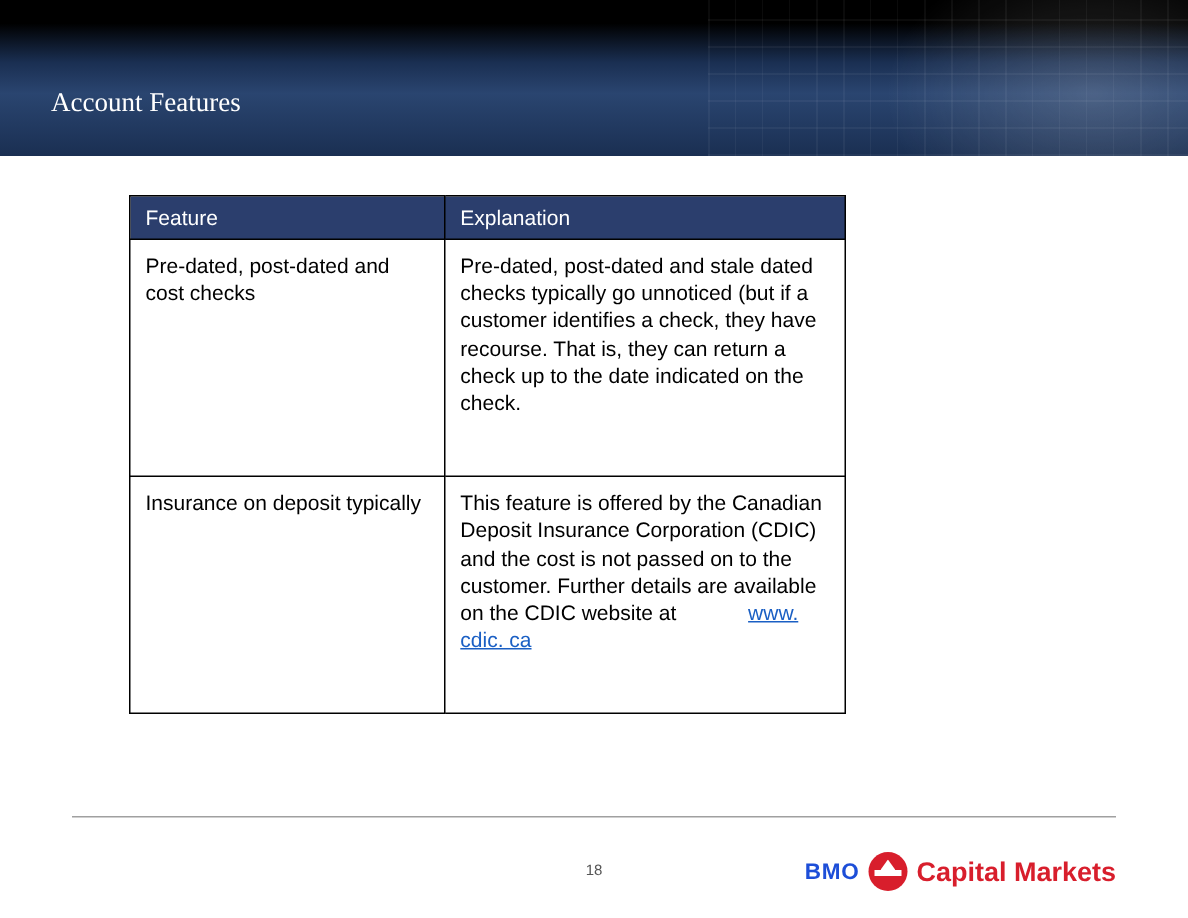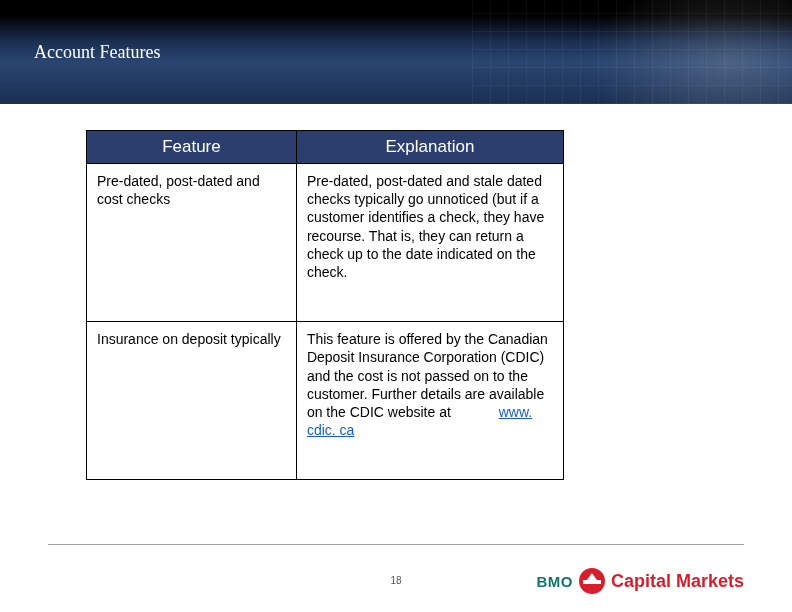--- a/index.html
+++ b/index.html
@@ -26,41 +26,41 @@
     height: 104px;
     background:
       radial-gradient(ellipse 200px 140px at 80% 60%, rgba(255,255,255,0.18) 0%, rgba(255,255,255,0.08) 40%, transparent 70%),
       repeating-linear-gradient(0deg, rgba(255,255,255,0.05) 0 1px, transparent 1px 18px),
       repeating-linear-gradient(90deg, rgba(255,255,255,0.05) 0 1px, transparent 1px 18px);
     opacity: 0.9;
   }
   .slide-title {
     position: absolute;
     left: 34px;
-    top: 42px;
+    top: 58px;
     color: #fff;
     font-size: 18px;
     font-family: Georgia, 'Times New Roman', serif;
   }
   .content {
     padding: 26px 84px 0 86px;
   }
   table.features {
     border-collapse: collapse;
     width: 478px;
     table-layout: fixed;
   }
   table.features th {
     background: #2b3e6d;
     color: #fff;
     font-weight: normal;
-    font-size: 17px;
+    font-size: 14px;
     padding: 6px 10px;
     border: 1px solid #000;
-    text-align: center;
+    text-align: left;
   }
   table.features col.c1 { width: 44%; }
   table.features col.c2 { width: 56%; }
   table.features td {
     border: 1px solid #000;
     font-size: 14px;
     color: #000;
     padding: 8px 10px 40px 10px;
     vertical-align: top;
     line-height: 1.3;
@@ -88,21 +88,21 @@
   }
   .brand {
     position: absolute;
     right: 48px;
     bottom: -2px;
     display: flex;
     align-items: center;
     gap: 6px;
   }
   .brand .bmo-text {
-    color: #0f766e;
+    color: #1d4ed8;
     font-weight: bold;
     font-size: 15px;
     letter-spacing: 0.5px;
   }
   .brand .roundel {
     width: 26px;
     height: 26px;
     border-radius: 50%;
     background: #d81e2c;
     position: relative;

